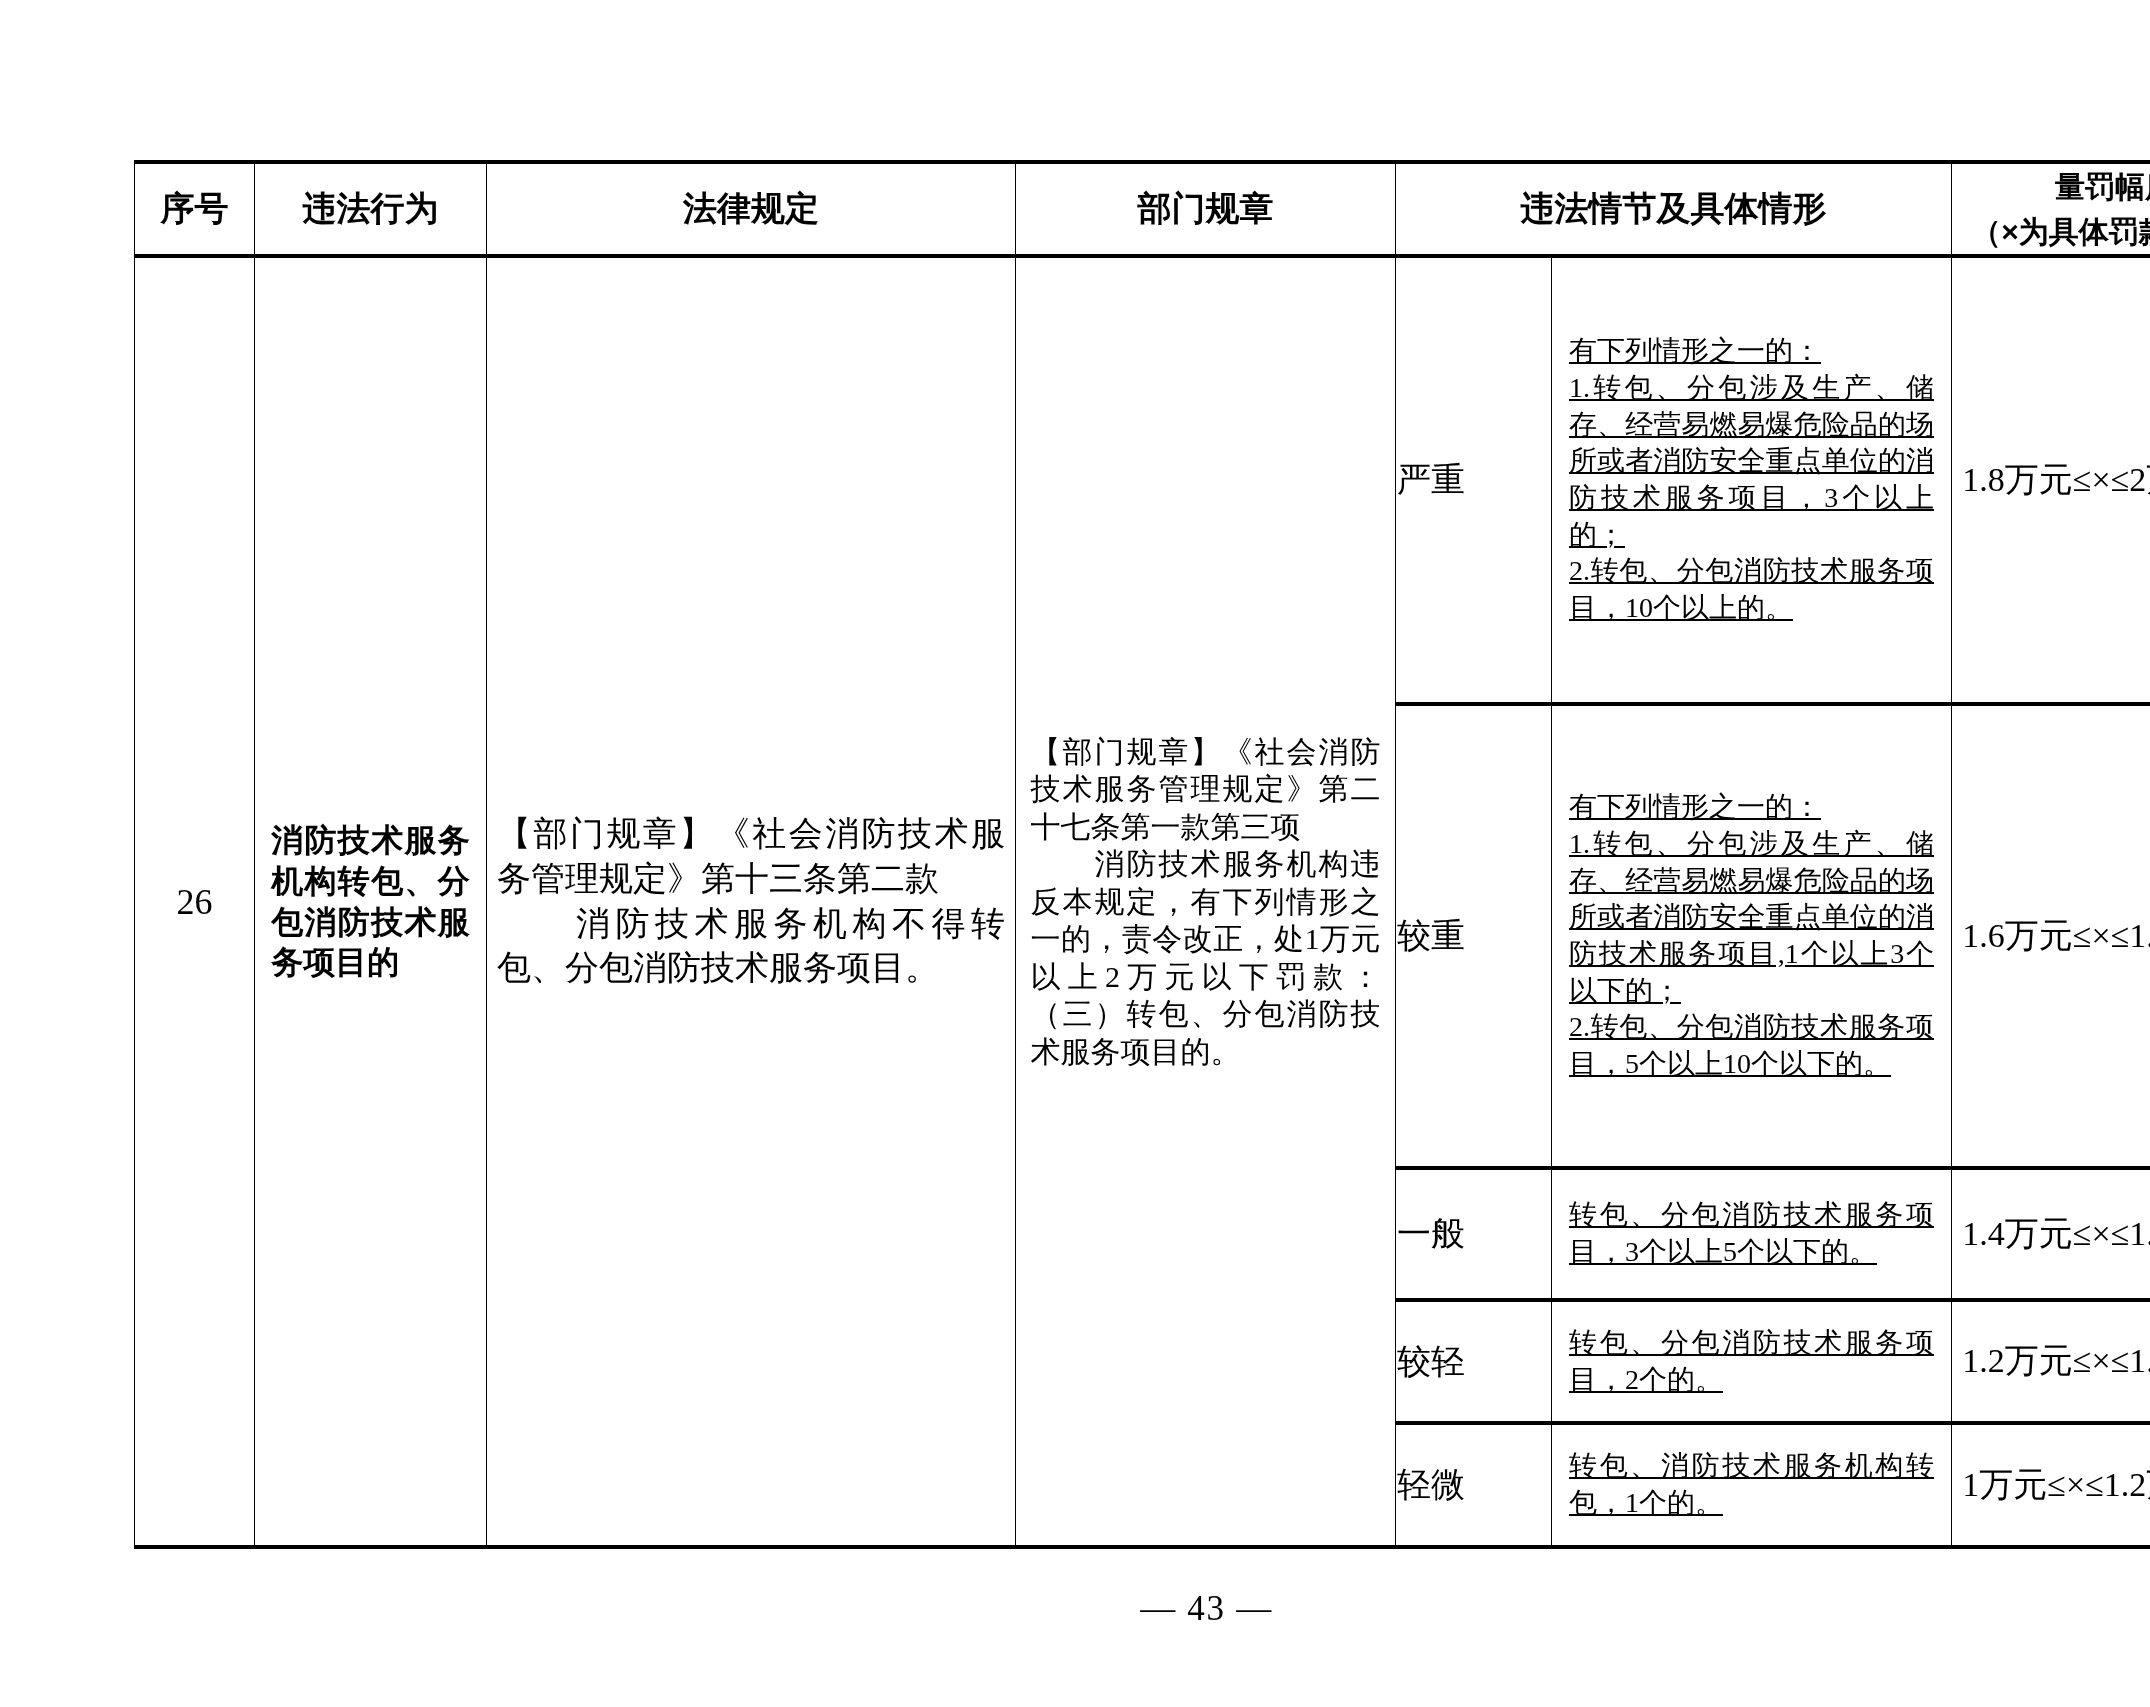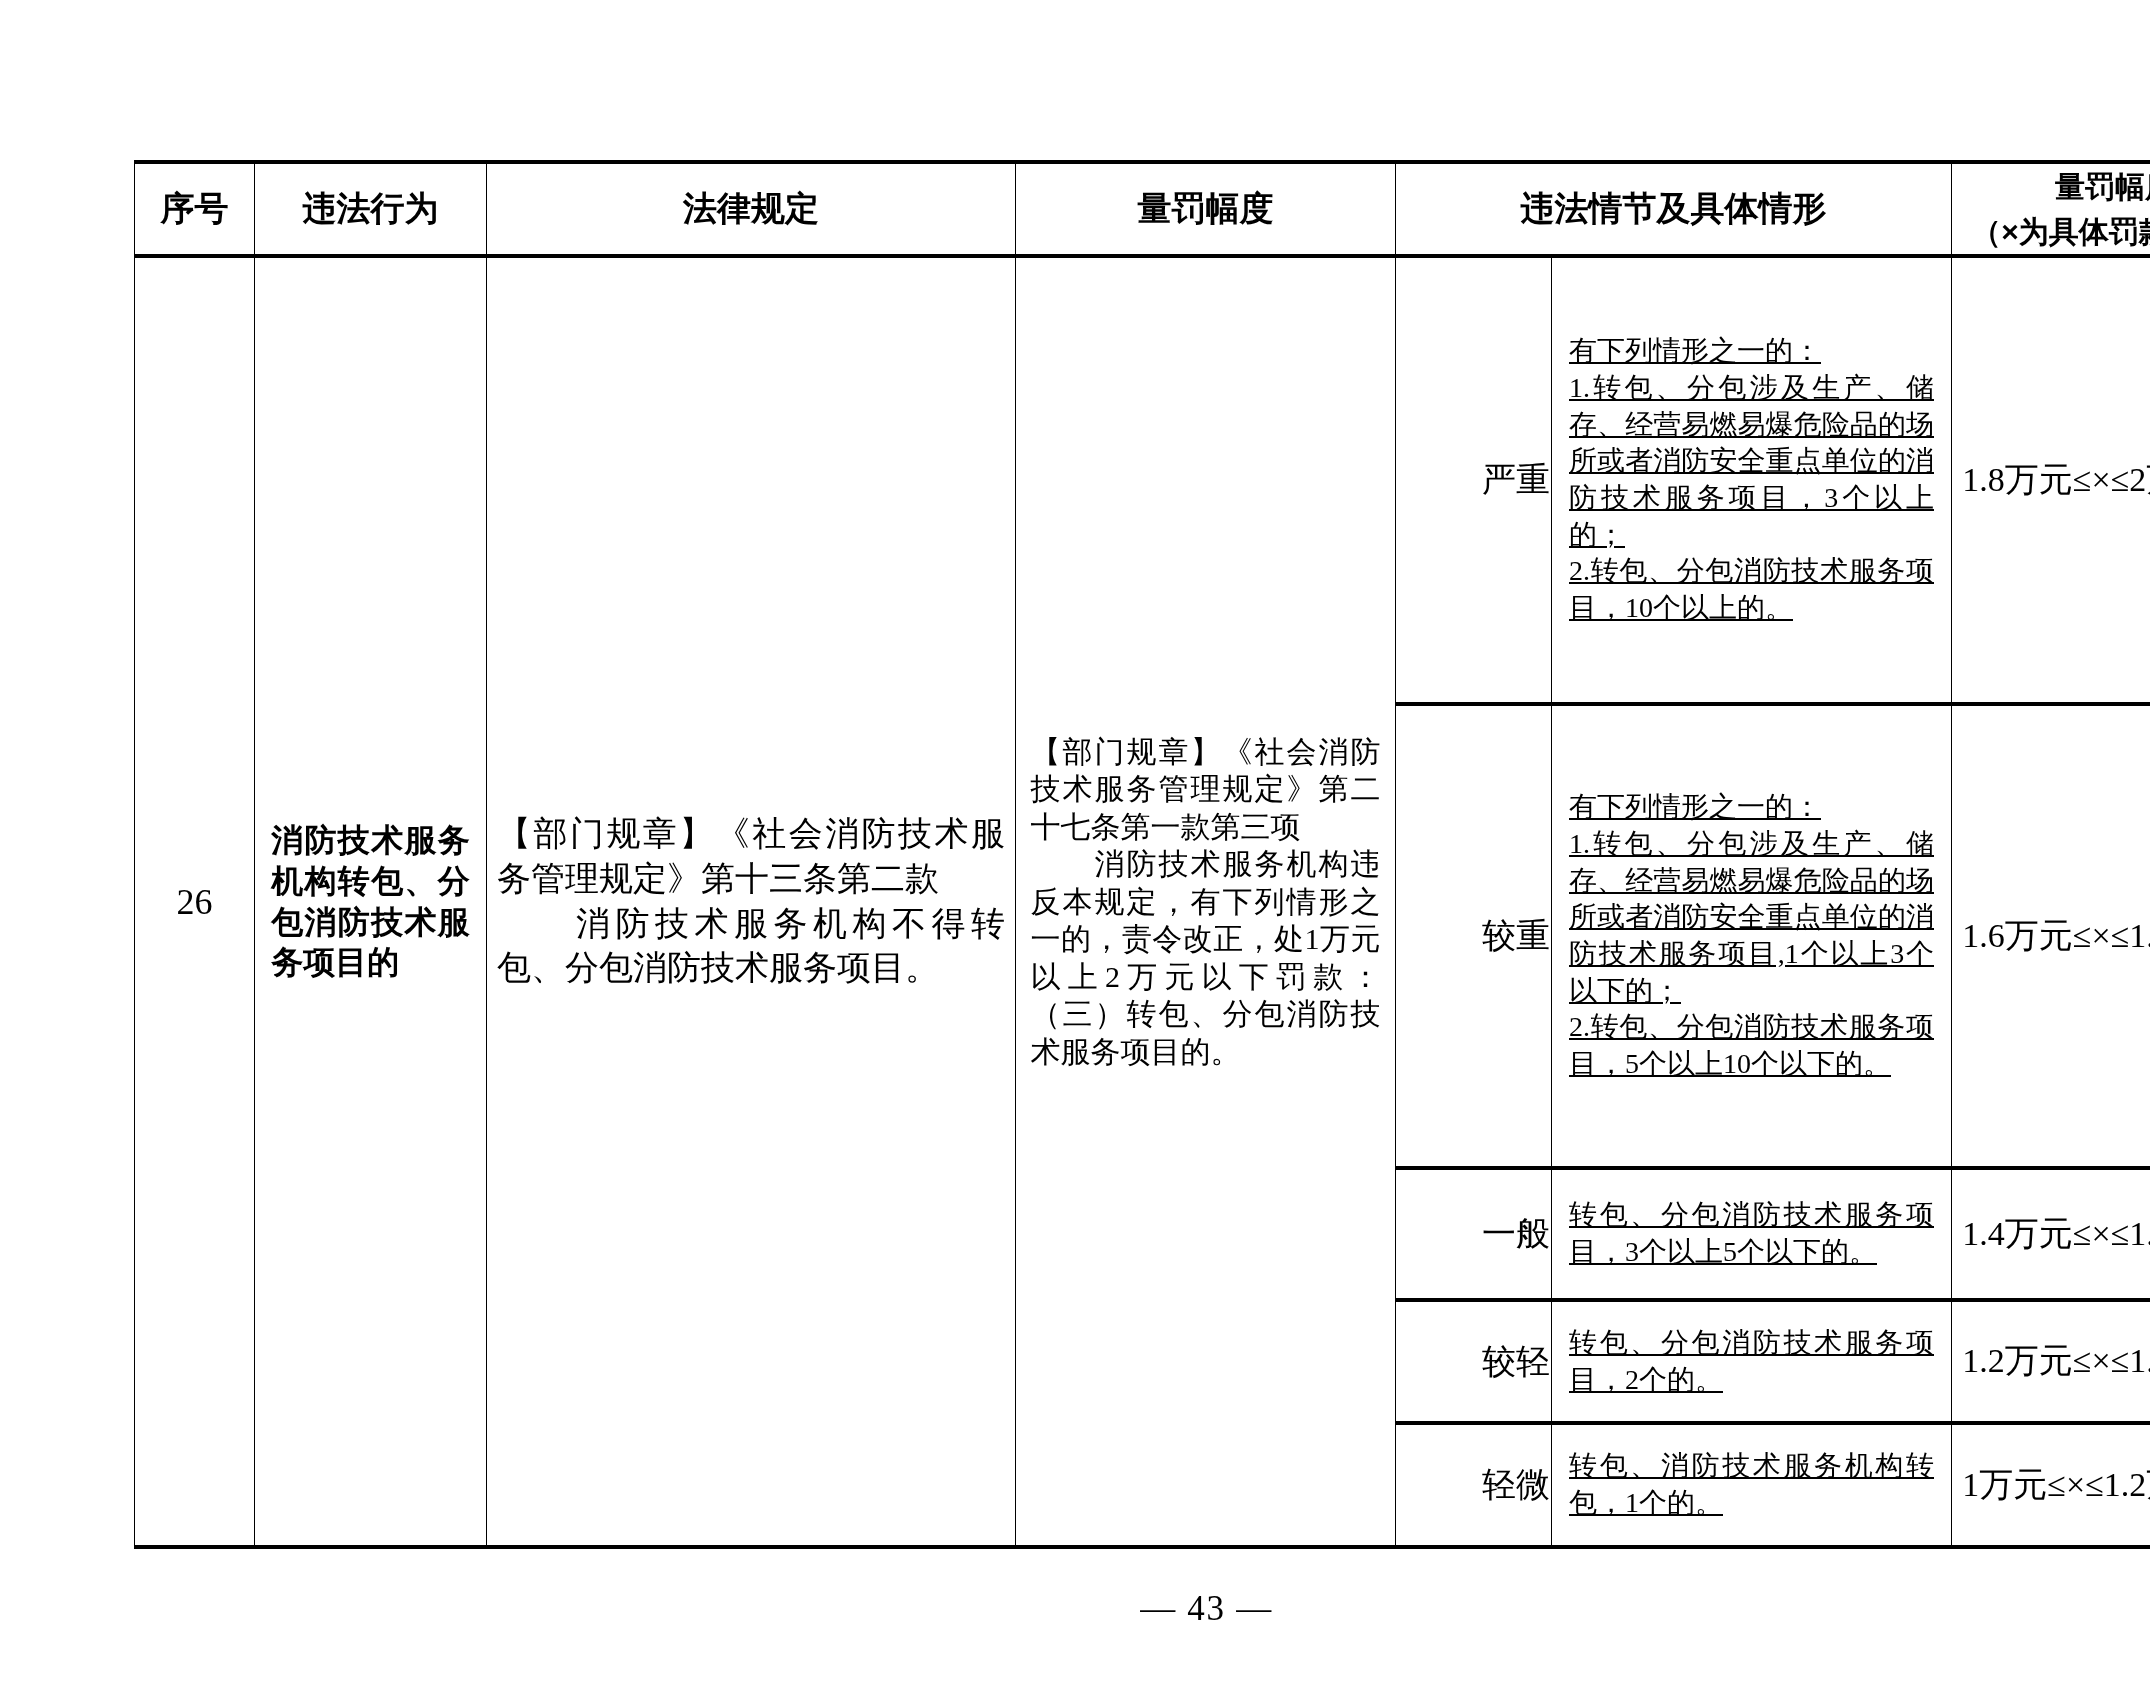--- a/index.html
+++ b/index.html
@@ -79,21 +79,21 @@
   .cell-basis {
     font-size: 30px;
     line-height: 1.25;
     text-align: justify;
     text-align-last: left;
     padding: 0 14.6px;
     white-space: pre-wrap;
   }
   .cell-severity {
     font-size: 34px;
-    text-align: right;
+    text-align: left;
   }
   .cell-circ {
     font-size: 28px;
     line-height: 1.31;
     text-align: justify;
     text-align-last: left;
     padding: 6.9px 17px;
     white-space: pre-wrap;
     text-decoration: underline;
   }
@@ -126,21 +126,21 @@
       <col style="width:380px">
       <col style="width:156px">
       <col style="width:400px">
       <col style="width:327px">
     </colgroup>
     <tbody>
         <tr class="r-header">
       <th>序号</th>
       <th>违法行为</th>
       <th>法律规定</th>
-      <th>量罚幅度</th>
+      <th>部门规章</th>
       <th colspan="2">违法情节及具体情形</th>
       <th class="hdr-range">量罚幅度
 （×为具体罚款金额）</th>
     </tr>
     <tr class="r-severe">
       <td rowspan="5" class="cell-index">26</td>
       <td rowspan="5" class="cell-behavior">消防技术服务机构转包、分包消防技术服务项目的</td>
       <td rowspan="5" class="cell-law">【部门规章】《社会消防技术服务管理规定》第十三条第二款
 　　消防技术服务机构不得转包、分包消防技术服务项目。</td>
       <td rowspan="5" class="cell-basis">【部门规章】《社会消防技术服务管理规定》第二十七条第一款第三项

